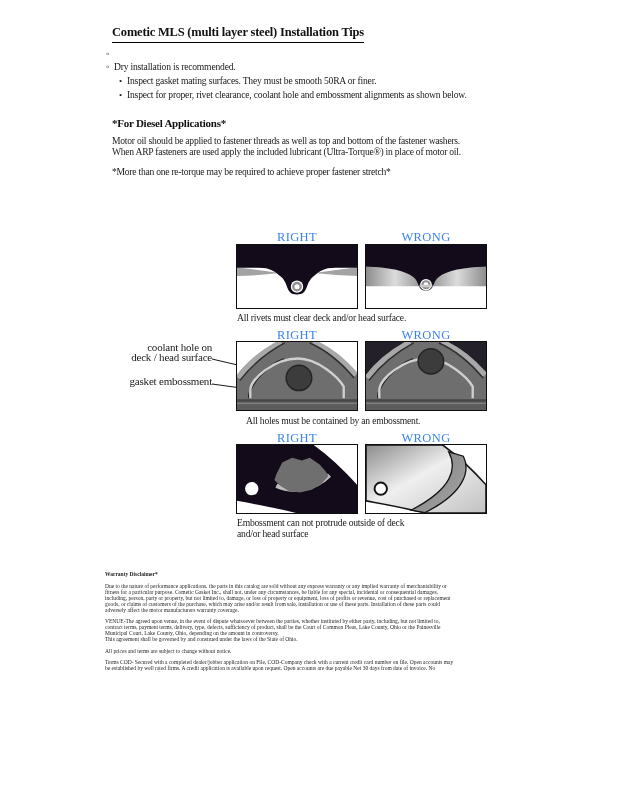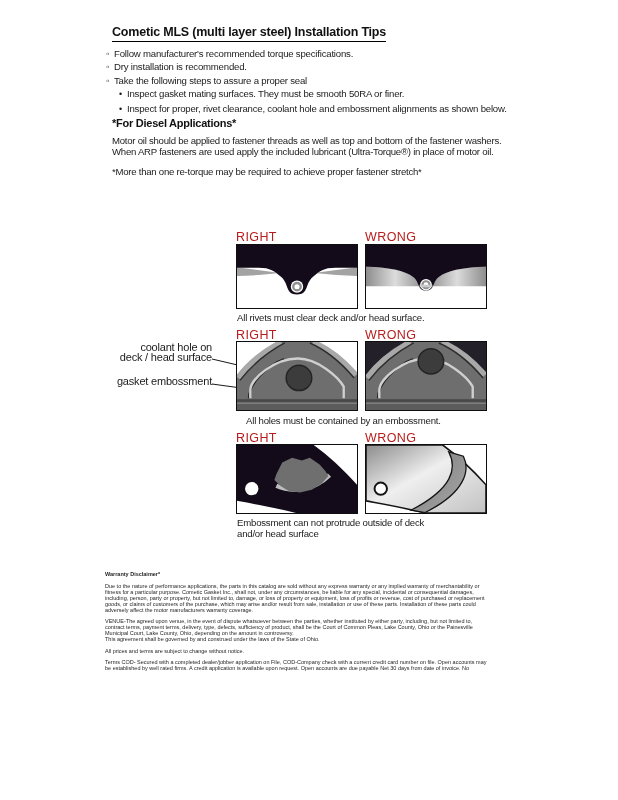--- a/index.html
+++ b/index.html
@@ -1,35 +1,35 @@
 <!DOCTYPE html>
 <html><head>
 <meta charset="utf-8">
 <style>
   html,body{margin:0;padding:0;background:#fff;}
   .page{position:relative;width:618px;height:672px;background:#ffffff;
-        font-family:Liberation Sans, sans-serif;color:#1b1b1b;overflow:hidden;}
+        font-family:Liberation Serif, serif;color:#1b1b1b;overflow:hidden;}
 
   .title{position:absolute;left:112px;top:25px;font-size:12.5px;font-weight:bold;
          letter-spacing:-0.2px;border-bottom:1.7px solid #000;padding-bottom:2px;color:#111;}
 
   .tips{position:absolute;left:106px;top:47px;font-size:9.6px;letter-spacing:-0.2px;}
   .tip-row{display:flex;line-height:13.4px;align-items:flex-start;}
   .tip-row.sub{padding-left:13px;}
   .marker{width:8px;flex:0 0 8px;}
   .marker.circle::before{content:"◦";font-size:10px;}
   .marker.dot::before{content:"•";font-size:9px;}
 
   .diesel{position:absolute;left:112px;top:117px;width:470px;font-size:9.6px;letter-spacing:-0.25px;}
   .diesel-heading{font-weight:bold;font-size:11px;margin:0 0 7px 0;color:#111;}
   .para{white-space:pre-line;line-height:10.8px;margin:0 0 9.5px 0;}
 
   .figures{position:absolute;left:236px;top:228px;width:300px;height:330px;}
   .labels-row{position:absolute;display:flex;width:251px;}
-  .labels-row .fig-label{width:122px;font-size:12.5px;letter-spacing:0.4px;color:#b91c1c;}
+  .labels-row .fig-label{width:122px;text-align:center;font-size:12.5px;letter-spacing:0.4px;color:#3b82f6;}
   .labels-row .fig-label + .fig-label{margin-left:7px;}
   .boxes-row{position:absolute;display:flex;}
   .fig-box{width:122px;border:1.9px solid #0e0e0e;box-sizing:border-box;background:#fff;}
   .fig-box + .fig-box{margin-left:7px;}
   .fig-box svg{display:block;width:100%;height:100%;}
   .h65{height:65px;} .h70{height:70px;}
   #labels1{top:2px;} #boxes1{top:16px;} #cap1{top:84px;left:1px;}
   #labels2{top:100px;} #boxes2{top:113px;} #cap2{top:187px;left:10px;}
   #labels3{top:203px;} #boxes3{top:216px;} #cap3{top:289px;left:1px;}
   .fig-caption{position:absolute;font-size:9.6px;letter-spacing:-0.2px;line-height:11px;white-space:pre-line;}
@@ -50,29 +50,24 @@
 </head>
 <body>
 
 <div class="page">
 
   <div class="title">Cometic MLS (multi layer steel) Installation Tips</div>
 
   <div class="tips">
     <div class="tip-row">
       <span class="marker circle"></span>
-      <span>Follow manufacturer's recommended torque specifications.</span>
     </div>
     <div class="tip-row">
       <span class="marker circle"></span>
       <span>Dry installation is recommended.</span>
-    </div>
-    <div class="tip-row">
-      <span class="marker circle"></span>
-      <span>Take the following steps to assure a proper seal</span>
     </div>
     <div class="tip-row sub">
       <span class="marker dot"></span>
       <span>Inspect gasket mating surfaces.  They must be smooth 50RA or finer.</span>
     </div>
     <div class="tip-row sub">
       <span class="marker dot"></span>
       <span>Inspect for proper, rivet clearance, coolant hole and embossment alignments as shown below.</span>
     </div>
   </div>

